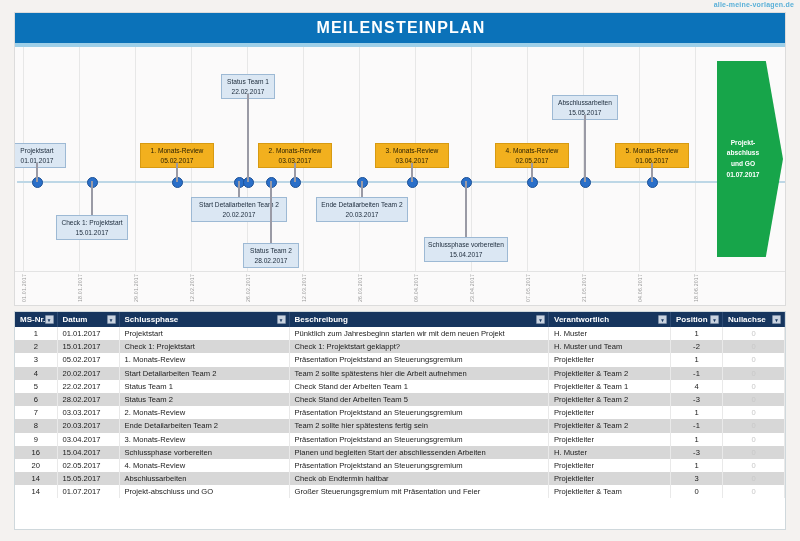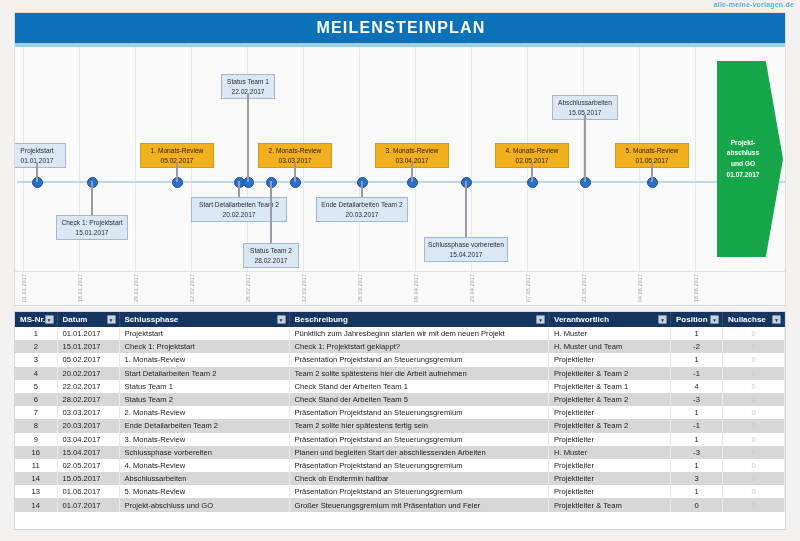--- a/index.html
+++ b/index.html
@@ -340,44 +340,35 @@
           <tr>
             <td class="col-ms c-num">16</td>
             <td class="col-date">15.04.2017</td>
             <td class="col-ms-name">Schlussphase vorbereiten</td>
             <td class="col-desc">Planen und begleiten Start der abschliessenden Arbeiten</td>
             <td class="col-resp">H. Muster</td>
             <td class="col-pos c-num">-3</td>
             <td class="col-null c-null">0</td>
           </tr>
           <tr>
-            <td class="col-ms c-num">11</td>
+            <td class="col-ms c-num">20</td>
             <td class="col-date">02.05.2017</td>
             <td class="col-ms-name">4. Monats-Review</td>
             <td class="col-desc">Präsentation Projektstand an Steuerungsgremium</td>
             <td class="col-resp">Projektleiter</td>
             <td class="col-pos c-num">1</td>
             <td class="col-null c-null">0</td>
           </tr>
           <tr>
             <td class="col-ms c-num">14</td>
             <td class="col-date">15.05.2017</td>
             <td class="col-ms-name">Abschlussarbeiten</td>
             <td class="col-desc">Check ob Endtermin haltbar</td>
             <td class="col-resp">Projektleiter</td>
             <td class="col-pos c-num">3</td>
-            <td class="col-null c-null">0</td>
-          </tr>
-          <tr>
-            <td class="col-ms c-num">13</td>
-            <td class="col-date">01.06.2017</td>
-            <td class="col-ms-name">5. Monats-Review</td>
-            <td class="col-desc">Präsentation Projektstand an Steuerungsgremium</td>
-            <td class="col-resp">Projektleiter</td>
-            <td class="col-pos c-num">1</td>
             <td class="col-null c-null">0</td>
           </tr>
           <tr>
             <td class="col-ms c-num">14</td>
             <td class="col-date">01.07.2017</td>
             <td class="col-ms-name">Projekt-abschluss und GO</td>
             <td class="col-desc">Großer Steuerungsgremium mit Präsentation und Feier</td>
             <td class="col-resp">Projektleiter &amp; Team</td>
             <td class="col-pos c-num">0</td>
             <td class="col-null c-null">0</td>

